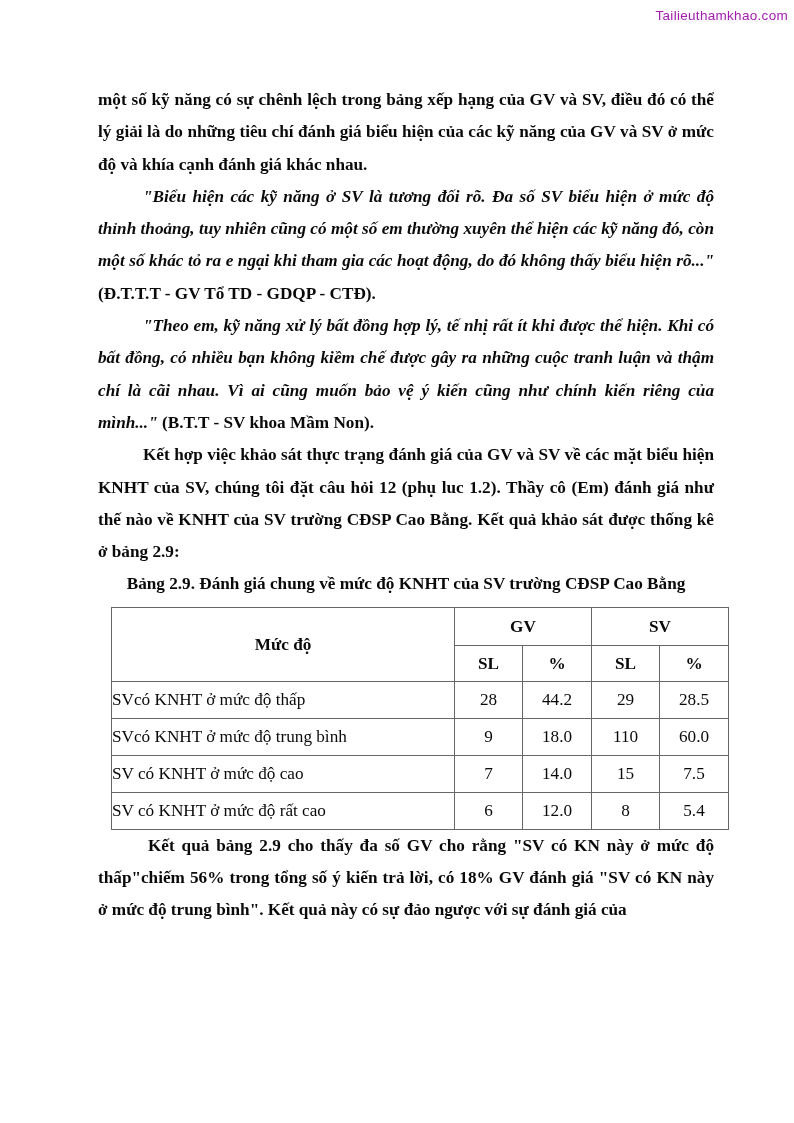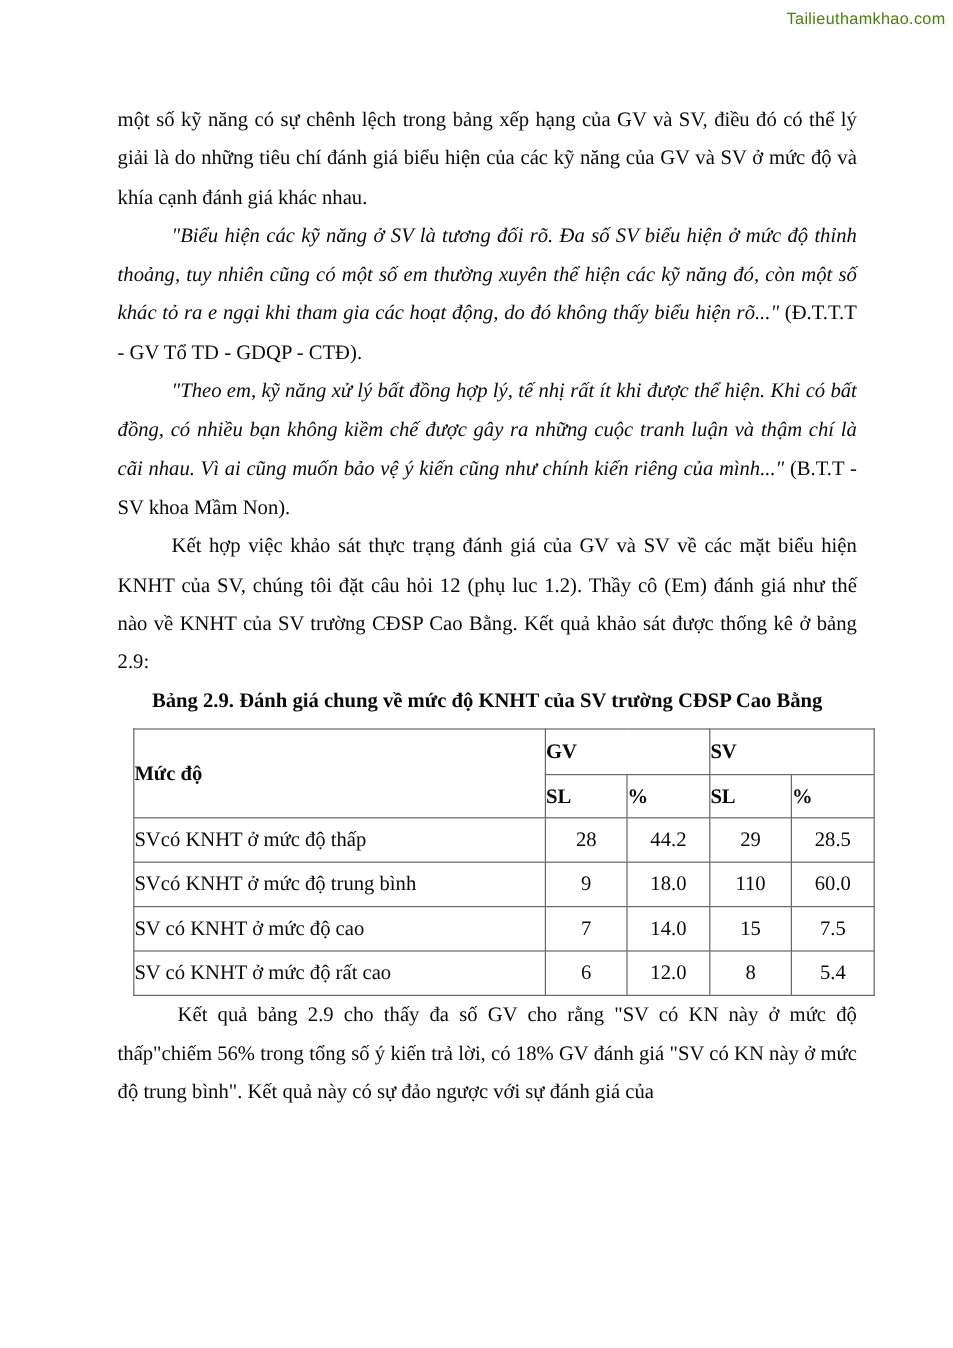--- a/index.html
+++ b/index.html
@@ -11,34 +11,34 @@
     overflow: hidden;
     font-family: "Liberation Serif", "DejaVu Serif", serif;
     color: #0a0a0a;
   }
   .watermark {
     position: absolute;
     top: 8px;
     right: 6px;
     font-family: "Liberation Sans", "DejaVu Sans", sans-serif;
     font-size: 13.5px;
-    color: #4d7c0f;
+    color: #a21caf;
     text-shadow: 1px 1px 0 #ffffff, 2px 2px 1px #ececec;
     letter-spacing: 0.3px;
   }
   .content {
     position: absolute;
     left: 98px;
     top: 84px;
     width: 616px;
     font-size: 17.2px;
     line-height: 32.3px;
     text-align: justify;
   }
-  .content p { margin: 0; }
+  .content p { margin: 0; font-weight: bold; }
   .ind { text-indent: 45px; }
   .it { font-style: italic; }
   .caption {
     font-weight: bold;
     text-align: center;
     text-indent: 0;
     margin-top: 2px;
     white-space: nowrap;
   }
   table.results {
@@ -49,21 +49,21 @@
     margin-top: 6px;
     font-size: 17.2px;
     line-height: 1.25;
     text-align: left;
   }
   table.results td {
     border: 1px solid #676767;
     padding: 0;
     vertical-align: middle;
   }
-  .th { font-weight: bold; }
+  .th { font-weight: bold; text-align: center; }
   .lbl { padding-left: 8px; margin-left: 40px; }
   .num { text-align: center; }
   .hr1 { height: 38px; }
   .hr2 { height: 36px; }
   .dr  { height: 37px; }
   .after-table { margin-top: 16px; text-indent: 50px; }
   .page-number {
     position: absolute;
     top: 1022px;
     left: 0;

